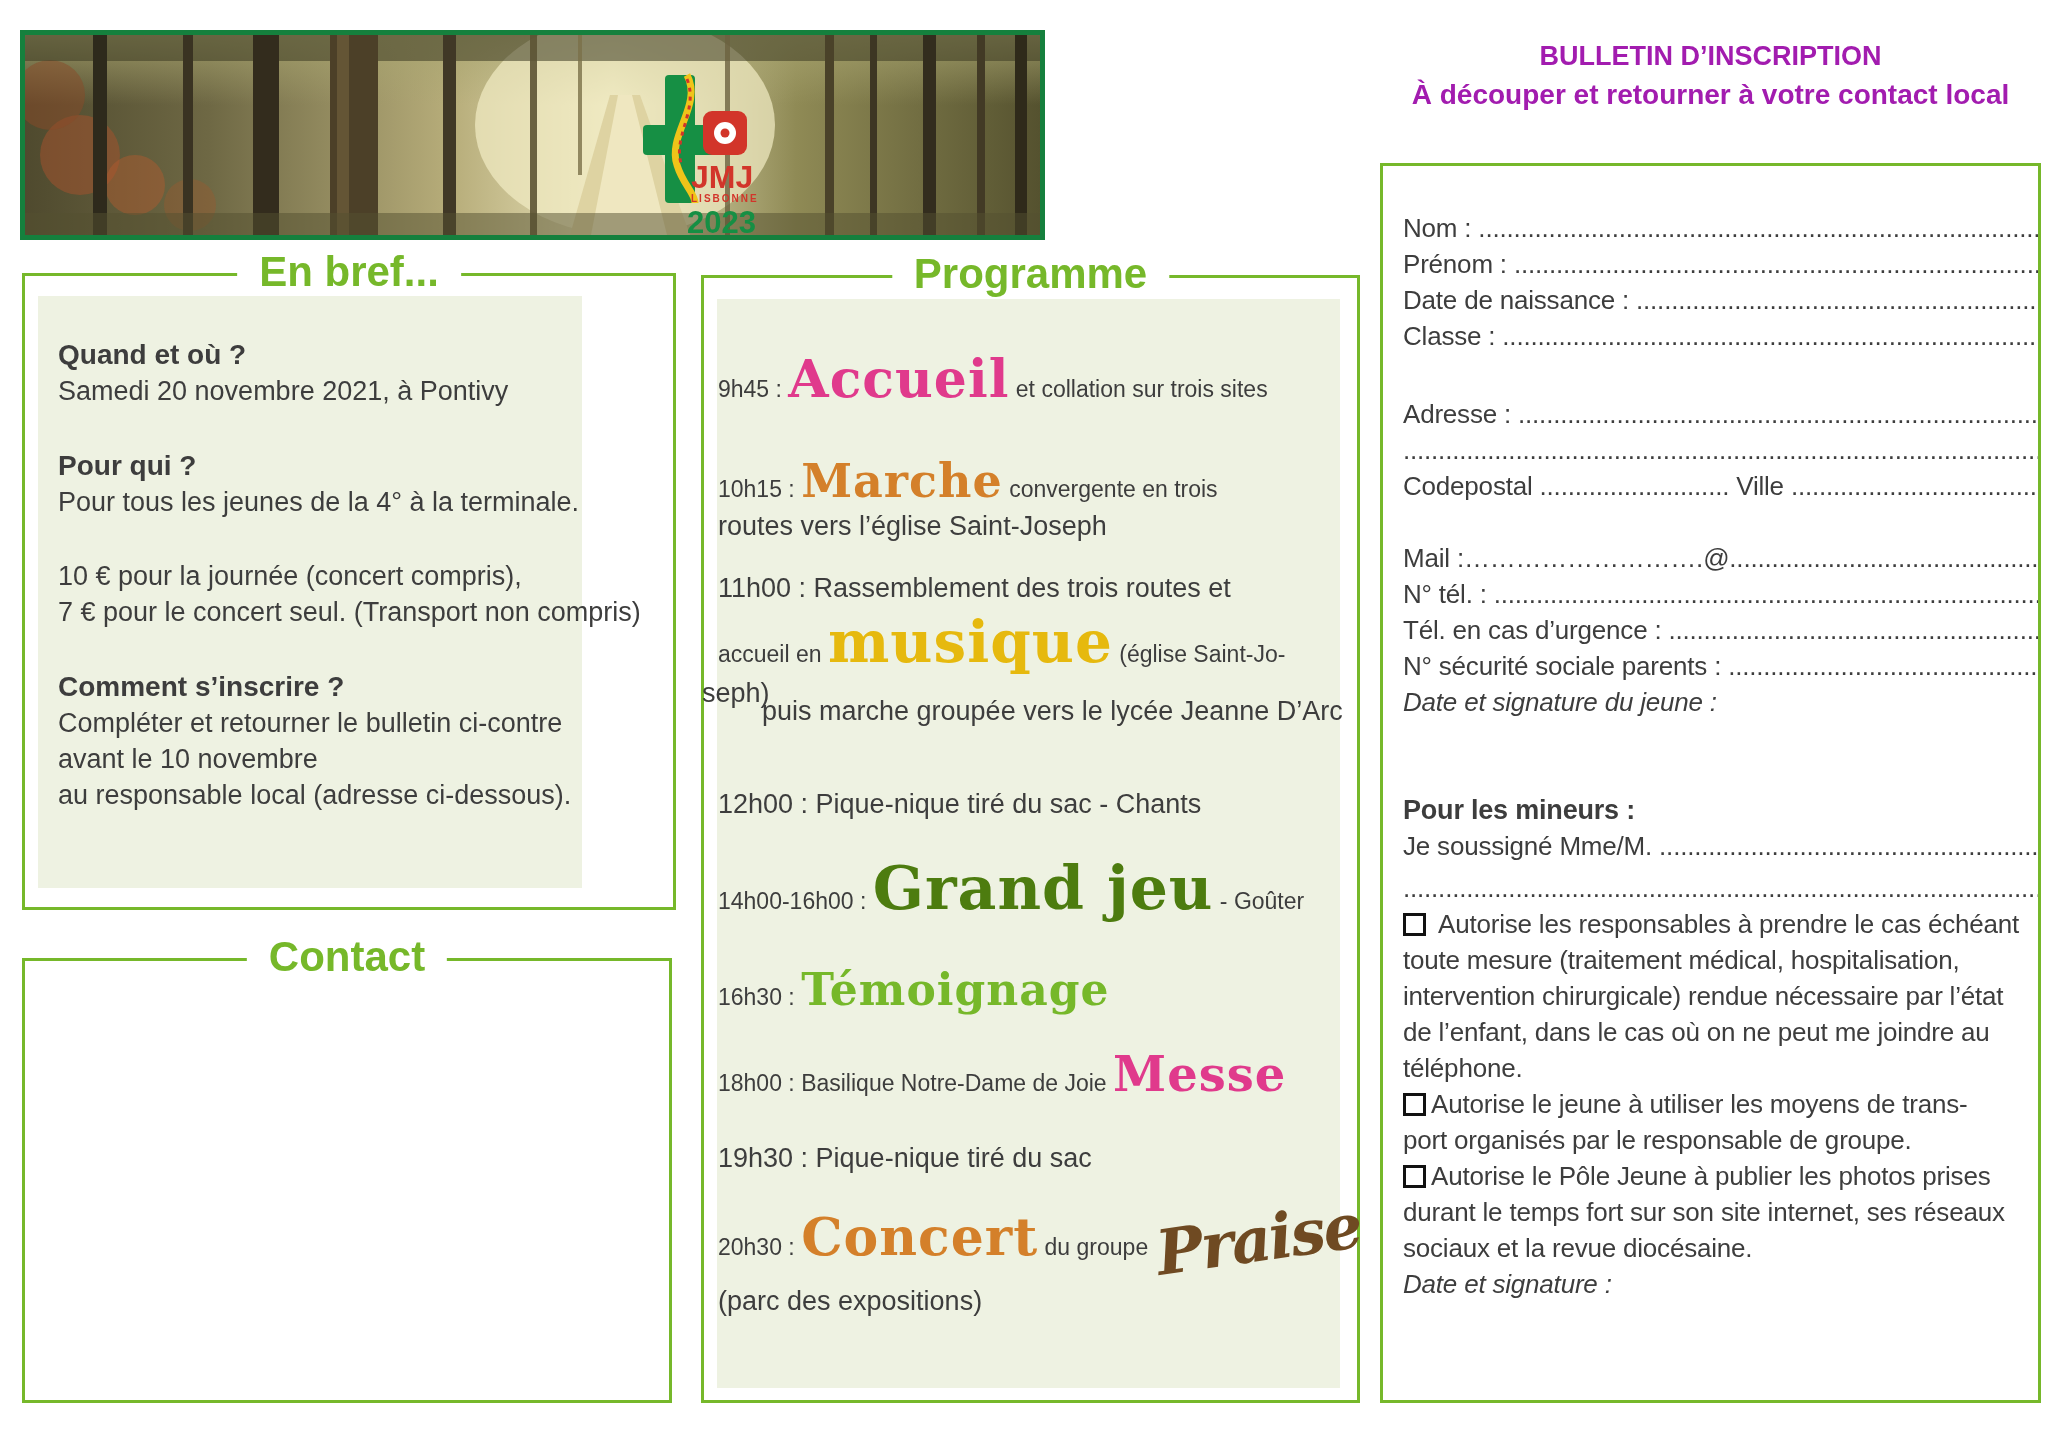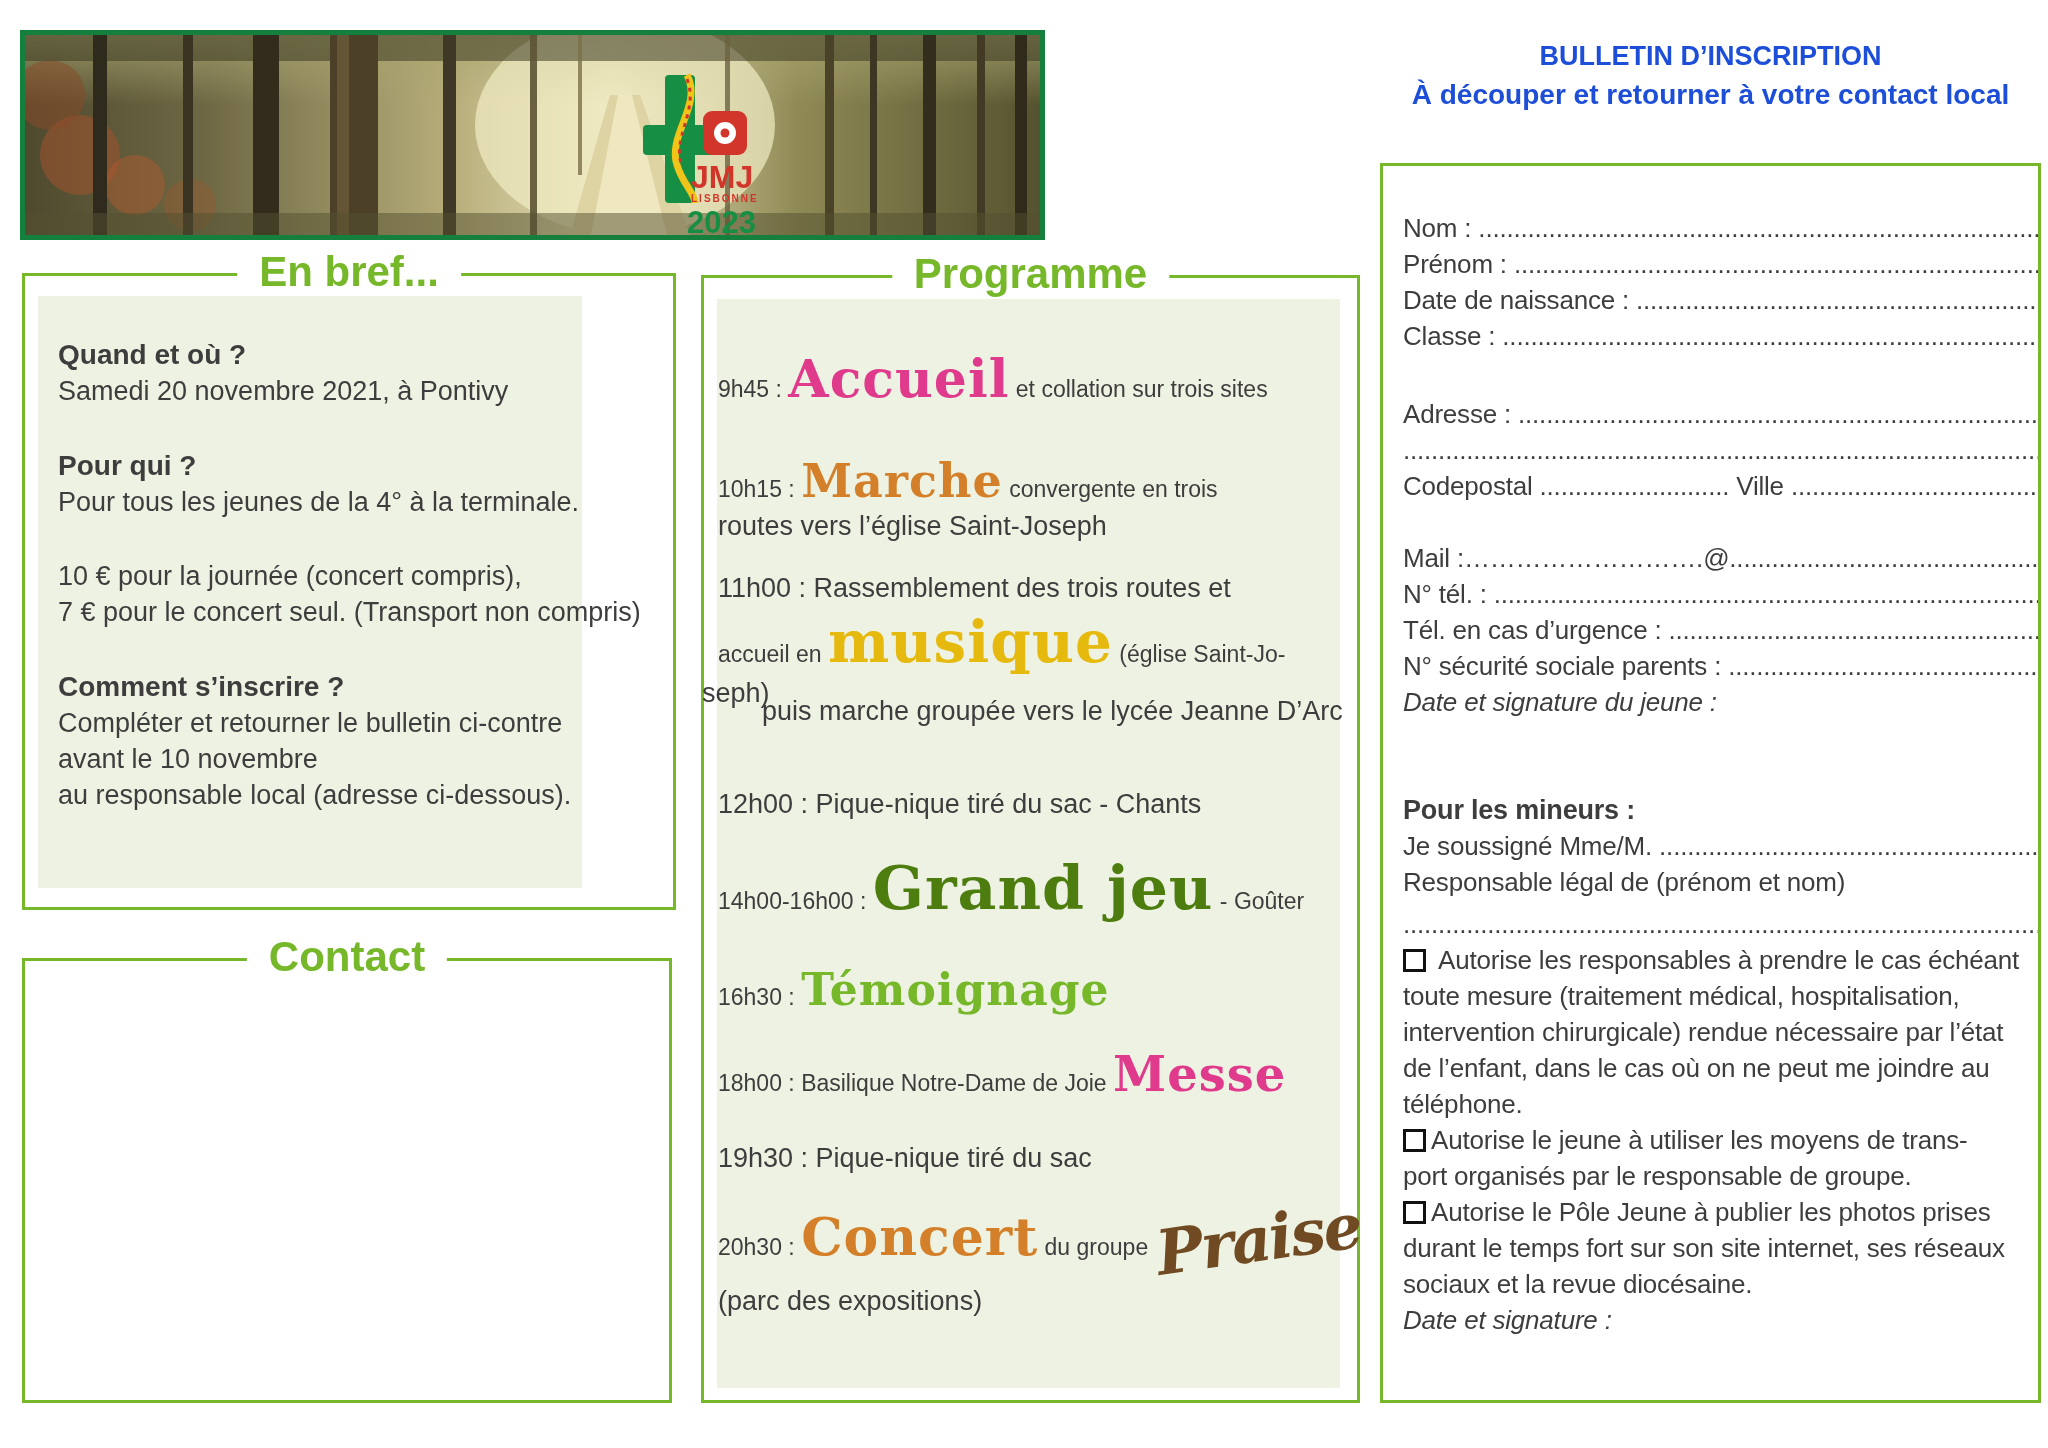--- a/index.html
+++ b/index.html
@@ -36,21 +36,21 @@
   .slab{font-family:"DejaVu Serif",serif;font-weight:700;letter-spacing:1px;}
   .w-pink{color:#e03a8c;}
   .w-orange{color:#d4802a;}
   .w-yellow{color:#e6b90e;}
   .w-blue{color:#4d7c0f;}
   .w-green{color:#76b82a;}
   .script{display:inline-block;font-family:"DejaVu Serif",serif;font-style:italic;font-weight:700;
           color:#6f4a22;font-size:62px;transform:rotate(-8deg) translateY(6px);letter-spacing:-2px;}
 
   
-  .form-header{position:absolute;left:1380px;top:40px;width:661px;text-align:center;color:#1d4ed8;font-weight:bold;}
+  .form-header{position:absolute;left:1380px;top:40px;width:661px;text-align:center;color:#a21caf;font-weight:bold;}
   .form-header .t1{font-size:27px;line-height:32px;}
   .form-header .t2{font-size:28px;line-height:34px;margin-top:6px;}
 
   
   .form-box{left:1380px;top:163px;width:661px;height:1240px;}
   .form-body{position:absolute;left:20px;top:44px;width:635px;}
   .fline{font-size:26px;line-height:36px;letter-spacing:-0.2px;white-space:nowrap;}
   .fline.dots{overflow:hidden;}
   .fline.it{font-style:italic;}
   .fline.b{font-weight:bold;font-size:27px;}
@@ -212,21 +212,20 @@
       <div class="fline dots gap42">Adresse : ....................................................................................</div>
       <div class="fline dots">......................................................................................................</div>
       <div class="fline dots">Codepostal ........................... Ville .....................................................</div>
       <div class="fline dots gap36">Mail :……………………….@...........................................................</div>
       <div class="fline dots">N° tél. : .....................................................................................</div>
       <div class="fline dots">Tél. en cas d’urgence : ...............................................................</div>
       <div class="fline dots">N° sécurité sociale parents : ........................................................</div>
       <div class="fline it">Date et signature du jeune :</div>
       <div class="fline b gap72">Pour les mineurs :</div>
       <div class="fline dots">Je soussigné Mme/M. ..................................................................</div>
-      <div class="fline">Responsable légal de (prénom et nom)</div>
       <div class="fline dots gap6"> ....................................................................................................</div>
       <div class="fline"><span class="checkbox cb-sp"></span><span>Autorise les responsables à prendre le cas échéant</span></div>
       <div class="fline">toute mesure (traitement médical, hospitalisation,</div>
       <div class="fline">intervention chirurgicale) rendue nécessaire par l’état</div>
       <div class="fline">de l’enfant, dans le cas où on ne peut me joindre au</div>
       <div class="fline">téléphone.</div>
       <div class="fline"><span class="checkbox cb-tight"></span><span>Autorise le jeune à utiliser les moyens de trans-</span></div>
       <div class="fline">port organisés par le responsable de groupe.</div>
       <div class="fline"><span class="checkbox cb-tight"></span><span>Autorise le Pôle Jeune à publier les photos prises</span></div>
       <div class="fline">durant le temps fort sur son site internet, ses réseaux</div>

